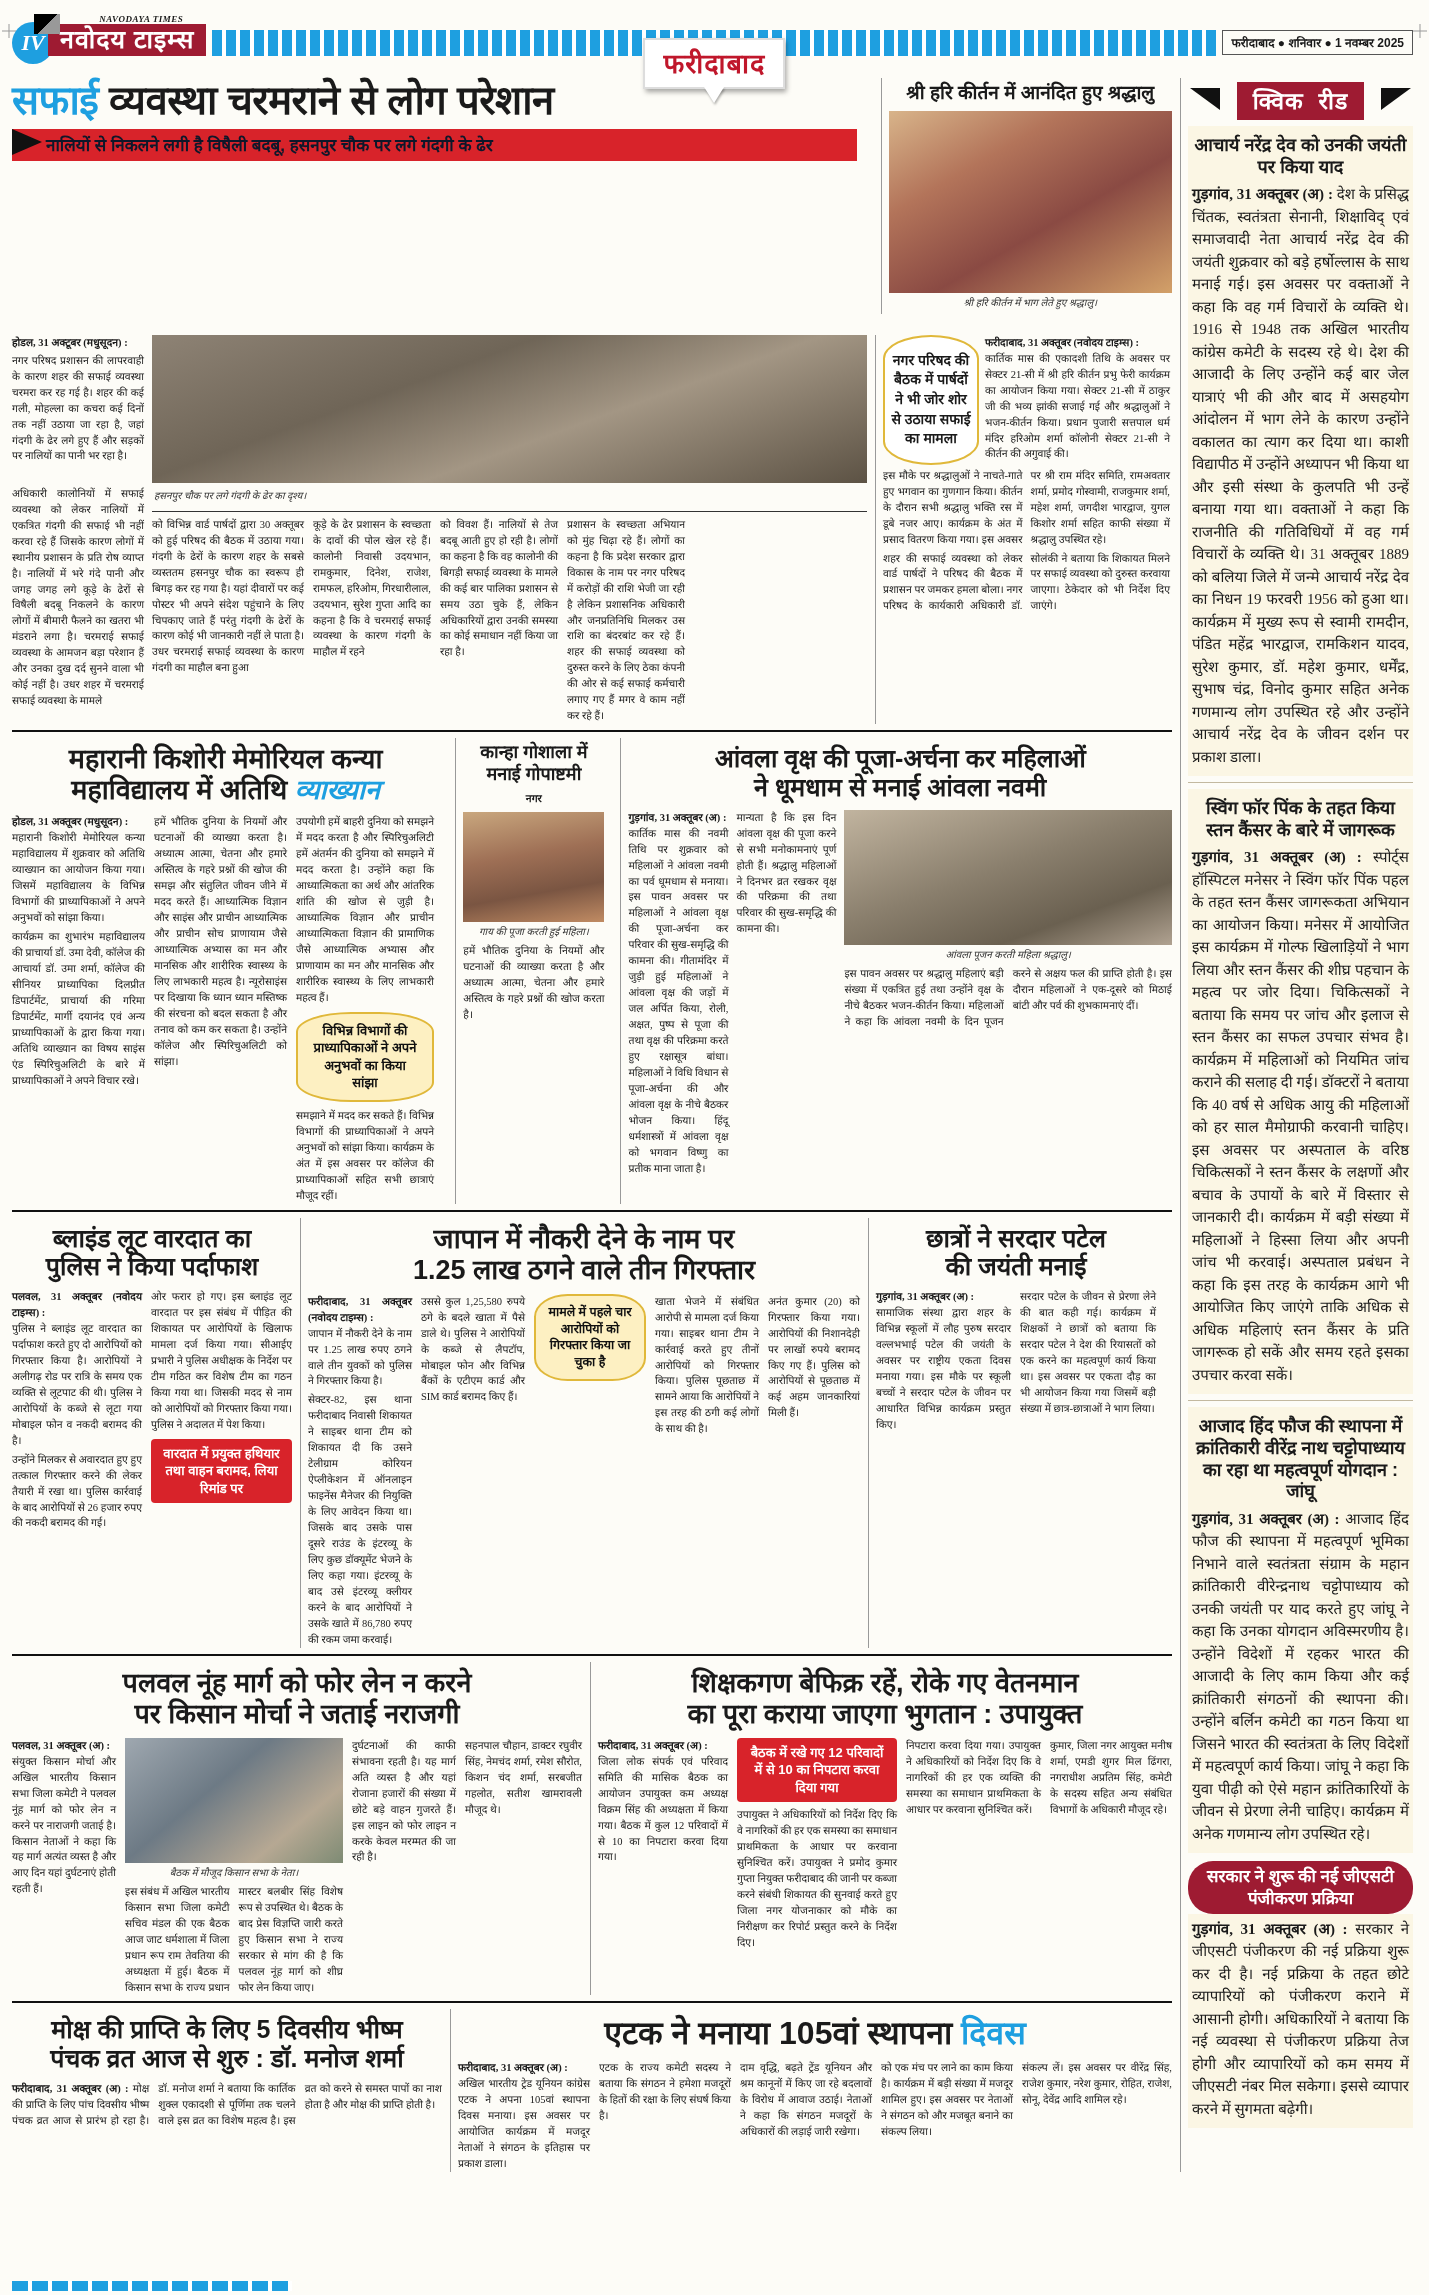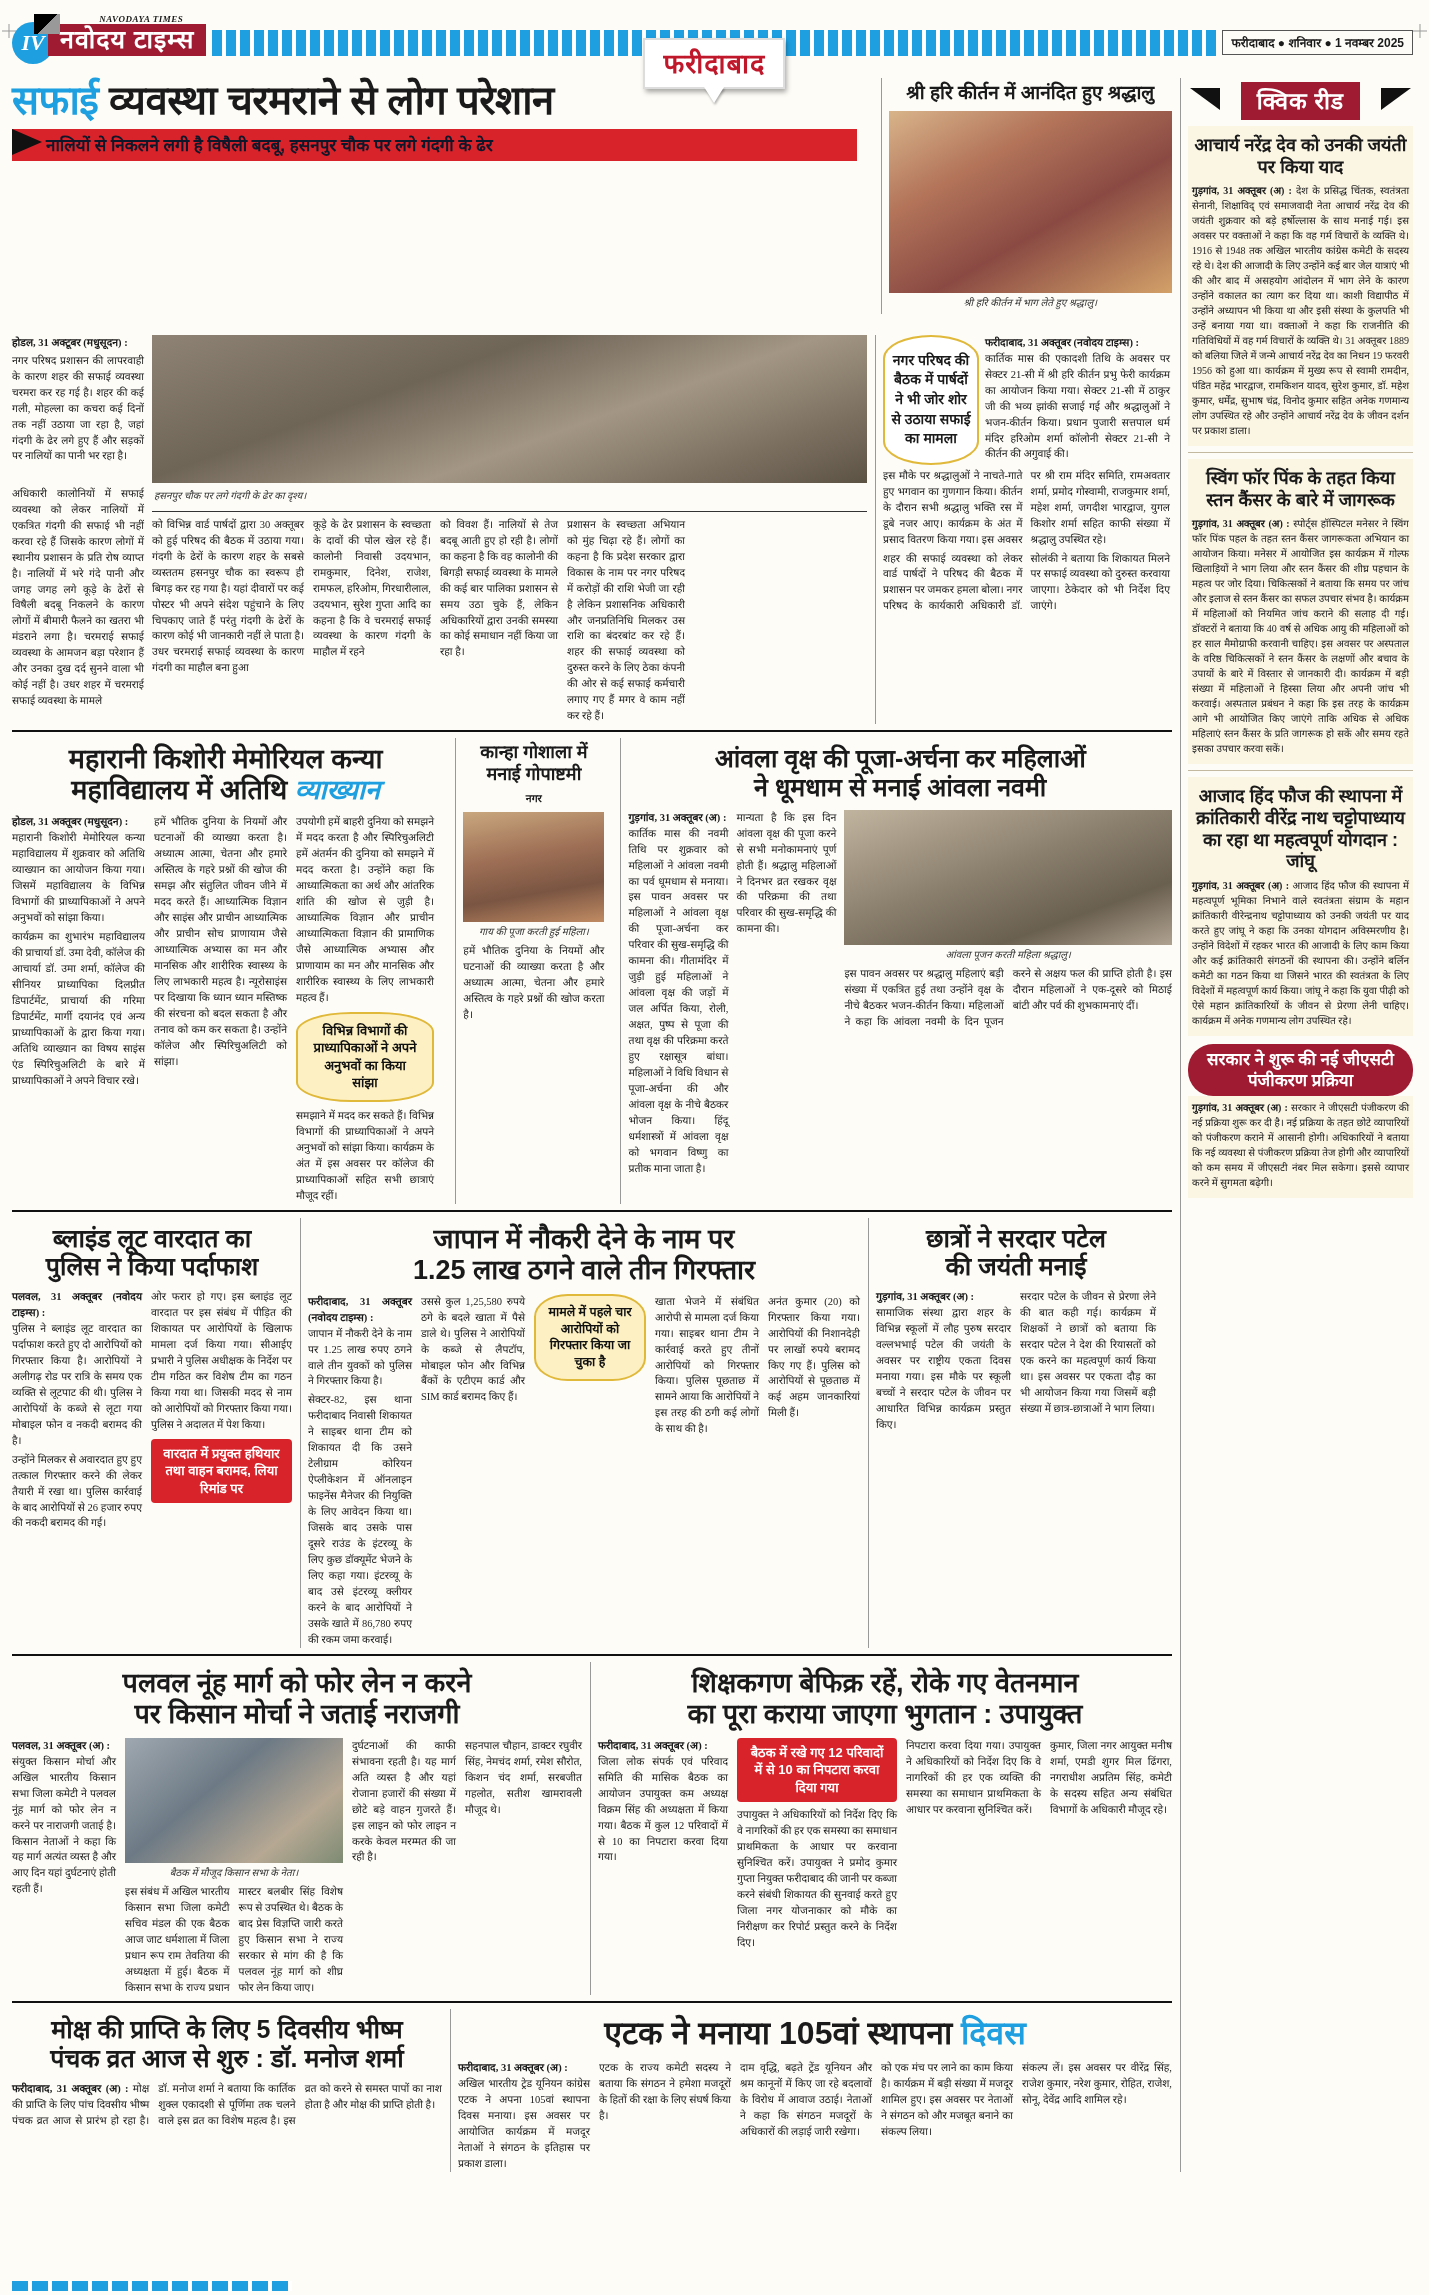--- a/index.html
+++ b/index.html
@@ -99,26 +99,26 @@
     background:#fff; border:2px solid #e0b83a; padding:8px 10px; text-align:center;
     font-family:"Liberation Sans",sans-serif; font-weight:bold; font-size:16px; line-height:1.4;
   }
 
   
   .quick-head { position:relative; text-align:center; margin:4px 0 6px; }
   .quick-head .wing-l, .quick-head .wing-r { position:absolute; top:6px; width:0;height:0; }
   .quick-head .wing-l{left:2px;border-top:0 solid transparent;border-bottom:22px solid transparent;border-right:30px solid #111;}
   .quick-head .wing-r{right:2px;border-top:0 solid transparent;border-bottom:22px solid transparent;border-left:30px solid #111;}
   .quick-head span { display:inline-block; background:#9e1b32; color:#fff;
-    font-family:Liberation Serif, serif; font-weight:bold; font-size:23px;
+    font-family:Liberation Mono, monospace; font-weight:bold; font-size:23px;
     padding:2px 16px 4px; letter-spacing:1px; }
   .side-card { background:#fbf6e4; padding:4px 4px 8px; }
   .side-hl { font-family:"Liberation Sans",sans-serif; font-weight:bold;
     font-size:18px; line-height:1.2; text-align:center; padding:5px 0 5px; }
-  .side-txt { font-size:10px; line-height:1.5; text-align:justify; column-count:1; }
+  .side-txt { font-size:15px; line-height:1.5; text-align:justify; column-count:1; }
   .side-rule{border-top:1px solid #c3b9a0;margin:6px 0;}
   .side-band { background:#9e1b32; color:#fff; font-family:"Liberation Sans",sans-serif;
     font-weight:bold; font-size:17px; text-align:center; padding:5px 4px; line-height:1.25;border-radius:25px; }
   .footer-bars{position:absolute;bottom:4px;left:12px;width:280px;height:10px;
     background:repeating-linear-gradient(to right,#1e9fe0 0 16px,#fff 16px 20px);}
   .crop-mark{position:absolute;width:14px;height:14px;}
 </style>
 </head>
 <body>
 

